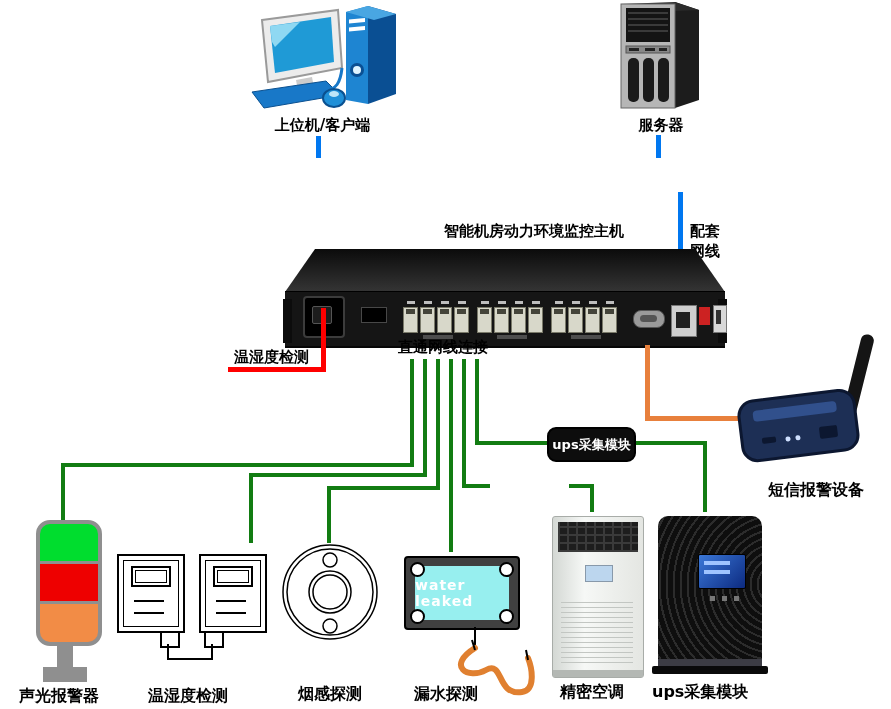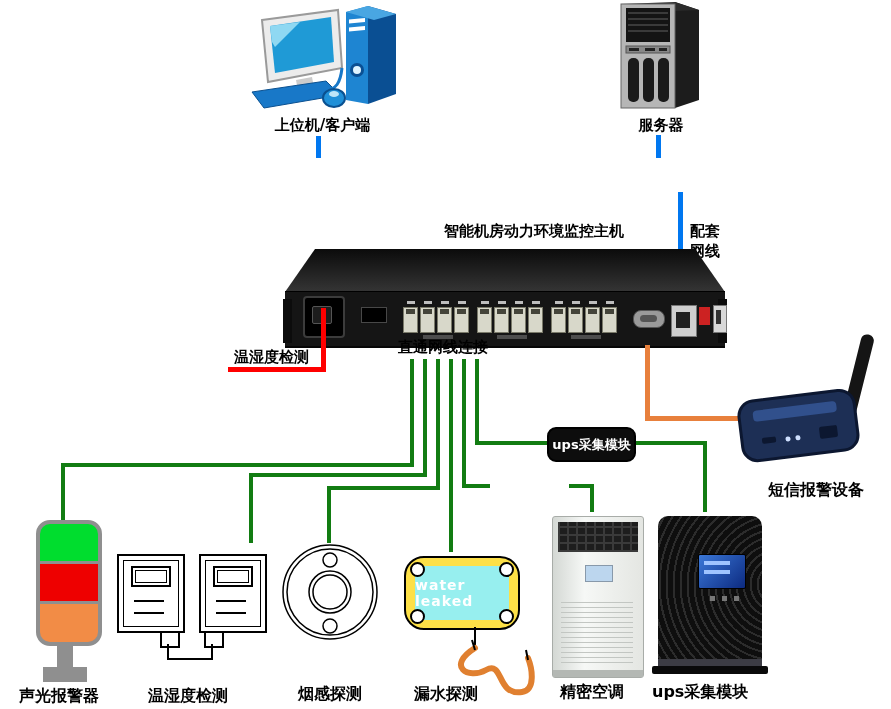--- a/index.html
+++ b/index.html
@@ -72,22 +72,22 @@
   .th-box{position:absolute;top:554px;width:64px;height:75px;border:2px solid #000;background:#fff;}
   .th-box .inner{position:absolute;left:4px;top:4px;right:4px;bottom:4px;border:1px solid #000;}
   .th-box .disp{position:absolute;left:12px;top:10px;width:36px;height:17px;border:2px solid #000;}
   .th-box .disp::after{content:"";position:absolute;left:2px;top:2px;right:2px;bottom:2px;
           border:1px solid #000;}
   .th-box .l1,.th-box .l2{position:absolute;left:15px;width:30px;border-top:2px solid #000;}
   .th-box .l1{top:44px;} .th-box .l2{top:56px;}
   .th-conn{position:absolute;top:631px;width:16px;height:13px;border:2px solid #000;background:#fff;}
   .wire{position:absolute;background:#000;}
   
-  #water{position:absolute;left:404px;top:556px;width:112px;height:70px;background:#fde047;
-          border:2px solid #000;border-radius:20px;}
+  #water{position:absolute;left:404px;top:556px;width:112px;height:70px;background:#404040;
+          border:2px solid #000;border-radius:4px;}
   #water .cyan{position:absolute;left:9px;top:8px;right:9px;bottom:8px;background:#97EFEF;
           display:flex;align-items:center;justify-content:center;color:#fff;font-weight:bold;
           font-size:14px;letter-spacing:1px;}
   #water .screw{position:absolute;width:11px;height:11px;border:2px solid #000;border-radius:50%;
           background:#fff;}
   
   #acunit{position:absolute;left:552px;top:516px;width:90px;height:160px;border:1px solid #a8aca8;
           border-radius:3px;background:linear-gradient(90deg,#d4d8d4,#f6f8f6 35%,#e4e6e2);}
   #acunit .grille{position:absolute;left:5px;top:5px;right:5px;height:30px;background:#1d1d1d;
           background-image:repeating-linear-gradient(90deg,#3a3a3a 0 2px,transparent 2px 9px),

